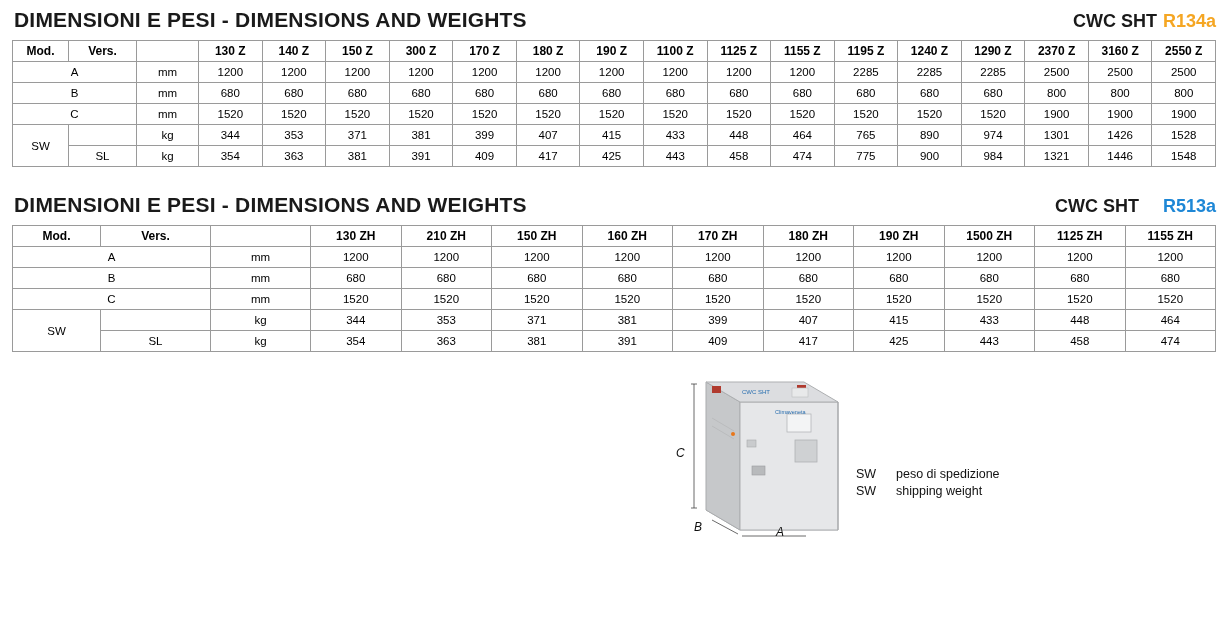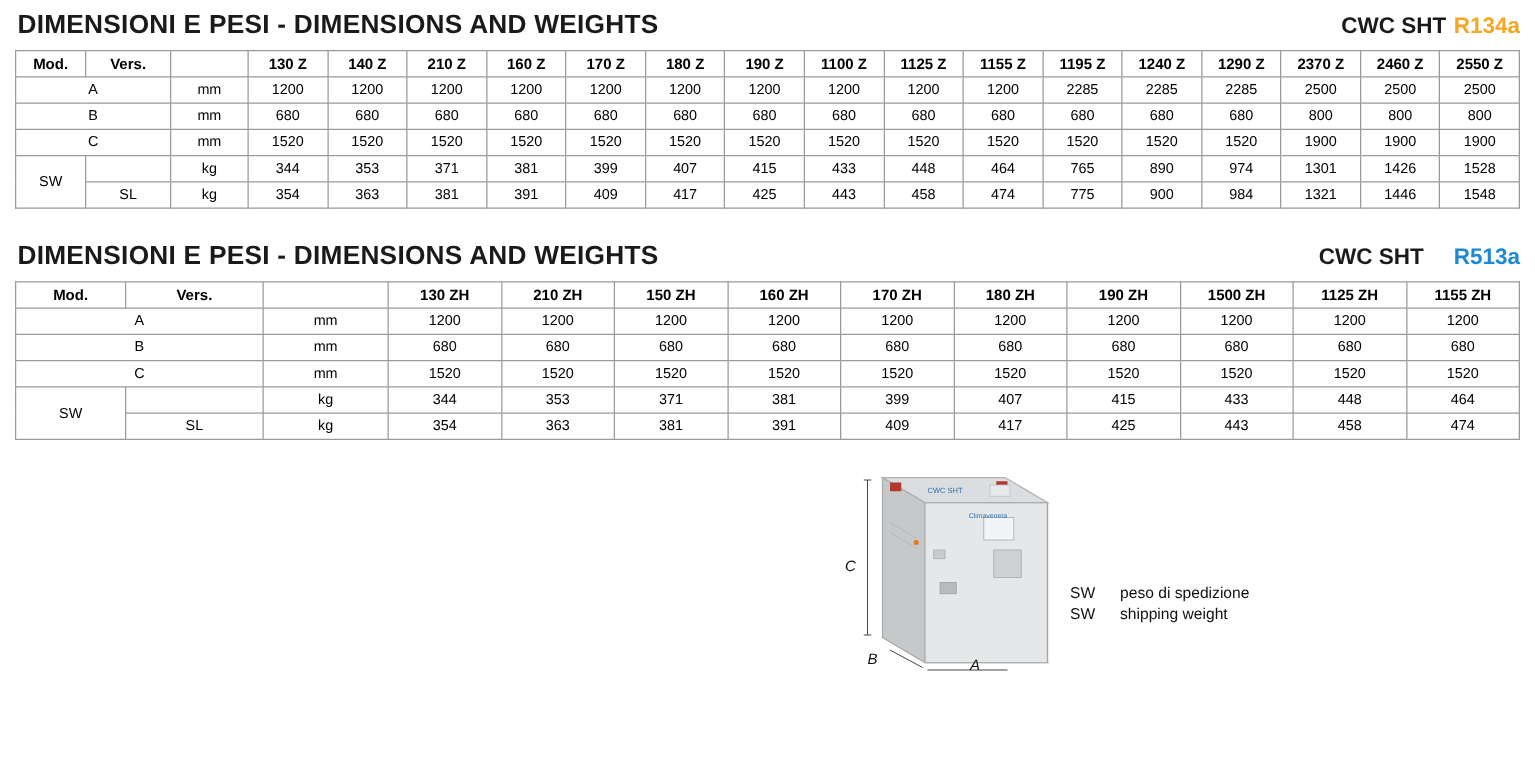--- a/index.html
+++ b/index.html
@@ -115,33 +115,33 @@
   <div class="gap-sm"></div>
 
   <table class="dw t1">
     <thead>
       <tr>
         <th class="c-mod ta-left">Mod.</th>
         <th class="c-vers ta-left">Vers.</th>
         <th class="c-unit"></th>
         <th>130 Z</th>
         <th>140 Z</th>
-        <th>210 Z</th>
-        <th>160 Z</th>
+        <th>150 Z</th>
+        <th>300 Z</th>
         <th>170 Z</th>
         <th>180 Z</th>
         <th>190 Z</th>
         <th>1100 Z</th>
         <th>1125 Z</th>
         <th>1155 Z</th>
         <th>1195 Z</th>
         <th>1240 Z</th>
         <th>1290 Z</th>
         <th>2370 Z</th>
-        <th>2460 Z</th>
+        <th>3160 Z</th>
         <th>2550 Z</th>
       </tr>
     </thead>
     <tbody>
       <tr>
         <td class="ta-left" colspan="2">A</td>
         <td>mm</td>
         <td>1200</td>
         <td>1200</td>
         <td>1200</td>

